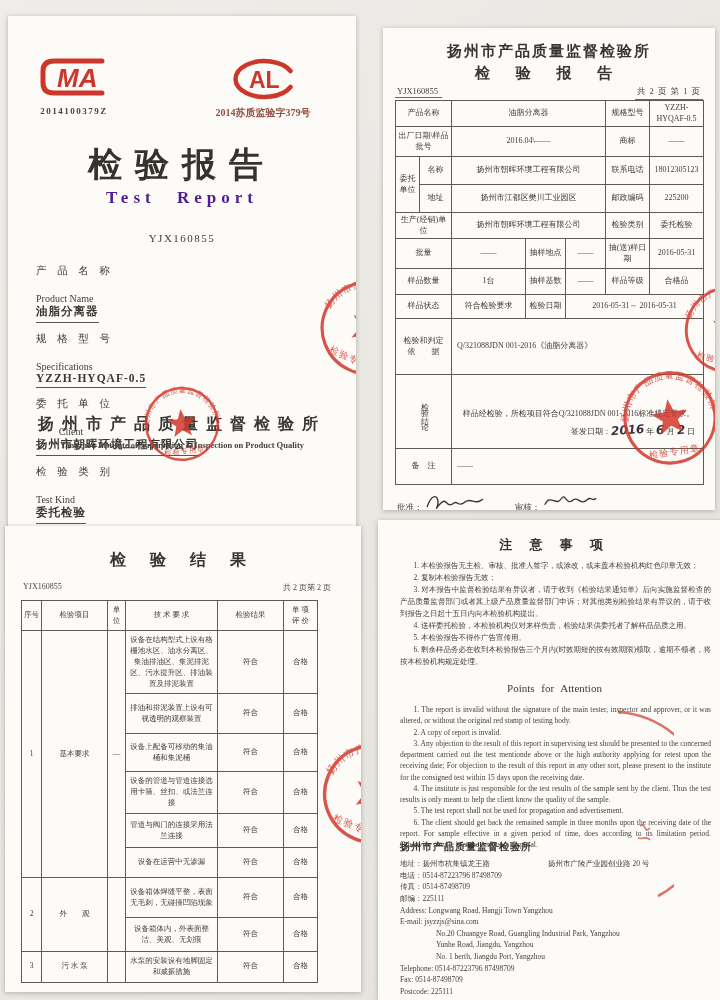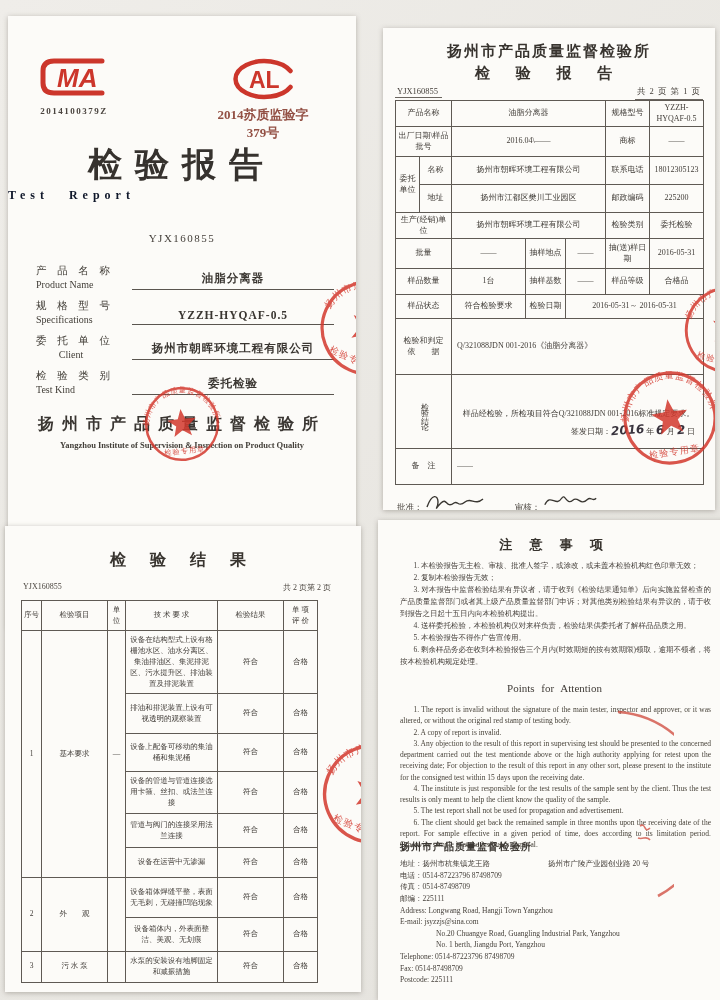--- a/index.html
+++ b/index.html
@@ -7,29 +7,29 @@
     width:720px;height:1000px;position:relative;overflow:hidden;
     background:linear-gradient(135deg,#efede9 0%,#e9e7e2 55%,#e4e2dd 100%);
     font-family:"Liberation Serif","DejaVu Serif",serif;
     color:#3f3b38;
   }
   .page{position:absolute;background:#fcfbf8;box-shadow:0 1px 5px rgba(110,105,95,.45);overflow:hidden;}
   
   #page1{left:8px;top:16px;width:348px;height:611px;}
   .mark{position:absolute;text-align:center;}
   .mark-num{font-size:9px;letter-spacing:1.5px;color:#4a443f;margin-top:2px;font-weight:bold;}
-  .mark-num.red{color:#935044;font-size:13px;letter-spacing:0;}
+  .mark-num.red{color:#935044;font-size:10px;letter-spacing:0;}
   .cover-title{position:absolute;left:0;right:0;top:126px;text-align:center;font-size:34px;font-weight:bold;letter-spacing:13px;color:#36322e;}
-  .cover-sub{position:absolute;left:0;right:0;top:172px;font-size:12px;font-weight:bold;letter-spacing:5px;word-spacing:12px;color:#0f172a;}
+  .cover-sub{position:absolute;left:0;right:0;top:172px;text-align:center;font-size:17px;font-weight:bold;letter-spacing:5px;word-spacing:12px;color:#4c1d95;}
   .cover-no{position:absolute;left:0;right:0;top:216px;text-align:center;font-size:11px;letter-spacing:1.5px;color:#45403b;}
   .fields{position:absolute;left:28px;right:22px;top:248px;}
-  .field{display:flex;margin-bottom:9px;align-items:flex-end;}
+  .field{display:flex;margin-bottom:9px;align-items:flex-start;flex-direction:column;}
   .f-label{width:96px;flex:none;}
   .f-cn{font-size:10.5px;letter-spacing:4px;color:#44403a;}
-  .f-en{font-size:10px;color:#44403a;margin-top:1px;}
+  .f-en{font-size:10px;color:#44403a;margin-top:15px;}
   .f-line{flex:1;border-bottom:1px solid #5a554f;text-align:center;font-size:11.5px;font-weight:bold;color:#3a3631;padding-bottom:3px;letter-spacing:1px;}
   .inst-cn{position:absolute;left:0;right:0;top:398px;text-align:center;font-size:16px;font-weight:bold;letter-spacing:8px;color:#3a3632;}
   .inst-en{position:absolute;left:0;right:0;top:424px;text-align:center;font-size:8.5px;font-weight:bold;color:#44403a;}
   
   .stamp{position:absolute;opacity:.85;}
   .stamp svg{display:block;}
   
   #page2{left:383px;top:28px;width:332px;height:482px;}
   .p2-org{position:absolute;left:0;right:0;top:14px;text-align:center;font-size:15px;font-weight:bold;letter-spacing:2px;color:#38342f;}
   .p2-title{position:absolute;left:0;right:0;top:36px;text-align:center;font-size:15px;font-weight:bold;letter-spacing:11px;color:#38342f;}
@@ -401,20 +401,21 @@
     <div class="row">
         <span class="c1">地址：扬州市杭集镇龙王路</span>
         <span>扬州市广陵产业园创业路 20 号</span>
       </div>
     <div>电话：0514-87223796 87498709</div>
     <div>传真：0514-87498709</div>
     <div>邮编：225111</div>
     <div>Address: Longwang Road, Hangji Town Yangzhou</div>
     <div>E-mail: jsyzzjs@sina.com</div>
     <div class="eind">No.20 Chuangye Road, Guangling Industrial Park, Yangzhou</div>
+    <div class="eind">Yunhe Road, Jiangdu, Yangzhou</div>
     <div class="eind">No. 1 berth, Jiangdu Port, Yangzhou</div>
     <div>Telephone: 0514-87223796  87498709</div>
     <div>Fax: 0514-87498709</div>
     <div>Postcode: 225111</div>
 
   </div>
   <div class="arc-stamp" style="left:232px;top:188px;">
     <svg width="64" height="200" viewBox="0 0 64 200">
       <path d="M 8,4 A 98 98 0 0 1 48,188" fill="none" stroke="#cc3b2e" stroke-width="2.6"></path>
       <path d="M 30,118 c 6,-4 4,8 10,2 m -12,10 c 5,2 9,-3 12,2" fill="none" stroke="#cc3b2e" stroke-width="1.6"></path>

